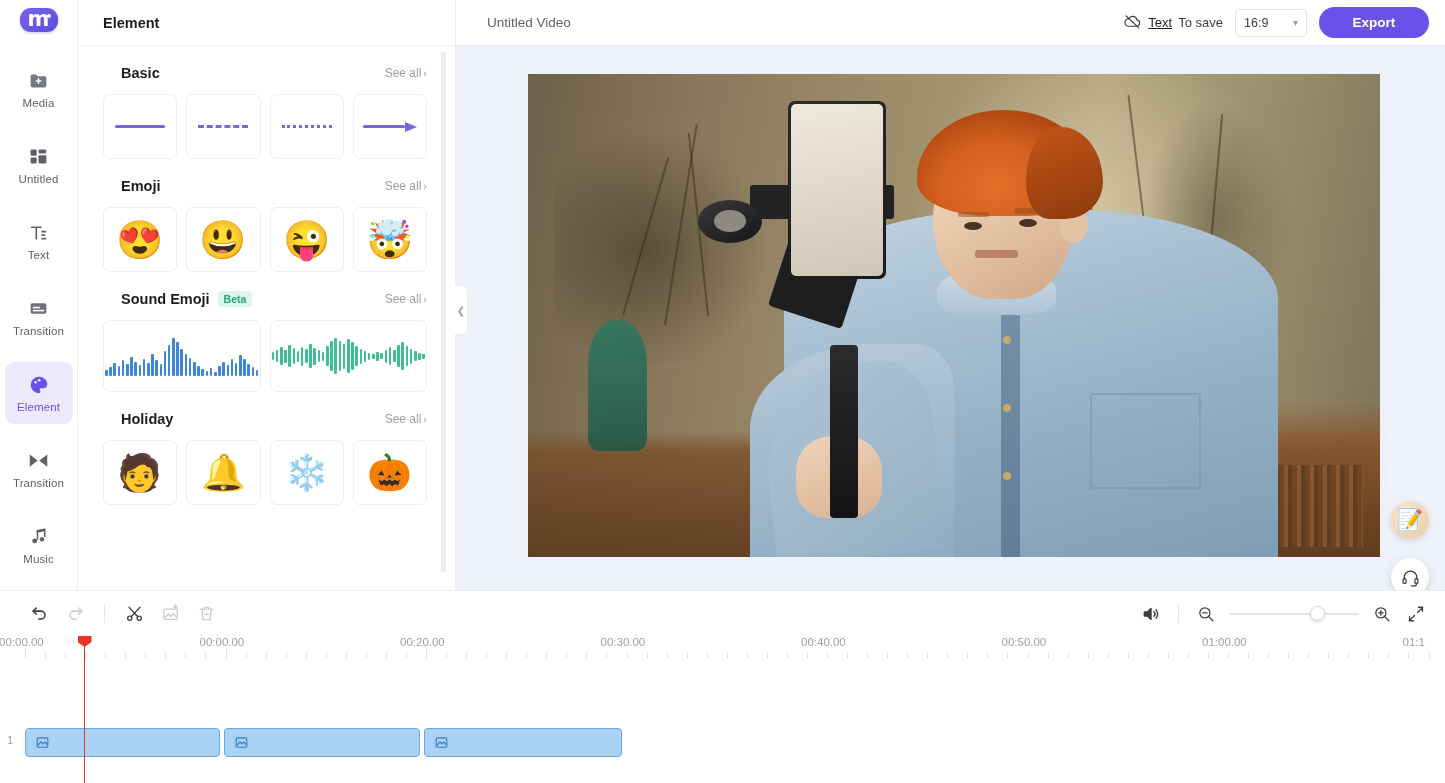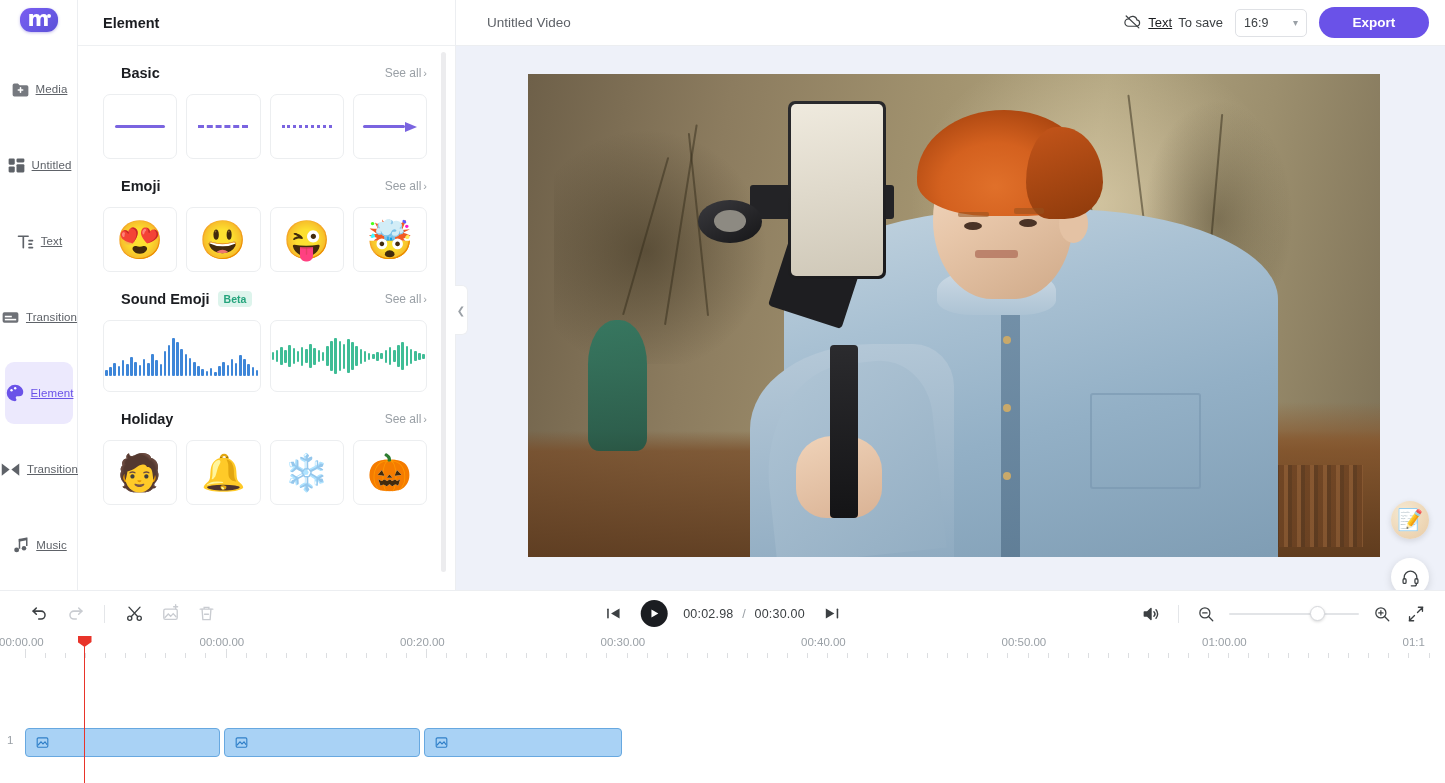--- a/index.html
+++ b/index.html
@@ -28,22 +28,22 @@
     color:#fff; font-size:21px; font-weight:700; line-height:1;
     font-family:"DejaVu Sans", sans-serif; margin-top:-2px;
   }
   .logo .dot {
     position:absolute; right:7px; top:6px; width:4px;height:4px;border-radius:50%;
     background:#ffffff;
   }
   .rail-items { margin-top:26px; width:100%; }
   .rail-item {
     width:68px; height:62px; margin:0 auto 14px auto; border-radius:9px;
-    display:flex; flex-direction:row; align-items:center; justify-content:center;
-    color:#5e6268; cursor:pointer; gap:5px;text-decoration:underline;
+    display:flex; flex-direction:column; align-items:center; justify-content:center;
+    color:#5e6268; cursor:pointer; gap:5px;
   }
   .rail-item.active { background:#ece9fd; color:#6a52e8; }
   .rail-item .lbl { font-size:11.5px; letter-spacing:.1px; }
   .rail-ico { height:22px; display:flex;align-items:center;justify-content:center; }
   .rail-ico svg { display:block; }
 
   
   .panel {
     position:absolute; left:78px; top:0; width:378px; height:590px;
     background:#fff; border-right:1px solid #eceef1; overflow:hidden;
@@ -639,44 +639,20 @@
         </span>
         <span class="tool dim">
           <svg width="19" height="19" viewBox="0 0 24 24" fill="none" stroke="currentColor" stroke-width="1.7" stroke-linecap="round">
             <path d="M4 6.5h16M9 6.5V4.2h6v2.3"></path>
             <path d="M6.4 6.5l1 13.3h9.2l1-13.3"></path>
               <path d="M9.5 13h5"></path>
           </svg>
         </span>
       </div>
 
-      <div class="play-group">
-        <span class="tool">
-          <svg width="17" height="17" viewBox="0 0 24 24" fill="currentColor">
-            <rect x="3.5" y="5" width="2.2" height="14" rx="1"></rect>
-              <path d="M21 5l-12 7 12 7z"></path>
-          </svg>
-        </span>
-        <span class="play-btn">
-          <svg width="11" height="11" viewBox="0 0 24 24" fill="#ffffff">
-              <path d="M6 3.5l15 8.5-15 8.5z"></path>
-            </svg>
-        </span>
-        <span class="time-txt">
-          <span>00:02.98</span>
-          <span class="sep">/</span>
-          <span>00:30.00</span>
-        </span>
-        <span class="tool">
-          <svg width="17" height="17" viewBox="0 0 24 24" fill="currentColor">
-            <path d="M3 5l12 7-12 7z"></path>
-              <rect x="18.3" y="5" width="2.2" height="14" rx="1"></rect>
-          </svg>
-        </span>
-      </div>
 
       <div class="right-group">
         <span class="tool">
           <svg width="20" height="20" viewBox="0 0 24 24" fill="none" stroke="currentColor" stroke-width="1.7" stroke-linecap="round" stroke-linejoin="round">
             <path d="M4 9.5h3.5L12 5.5v13L7.5 14.5H4z" fill="currentColor"></path>
             <path d="M15.5 9.2a4 4 0 0 1 0 5.6M18 7a7.4 7.4 0 0 1 0 10"></path>
           </svg>
         </span>
         <span class="vdiv"></span>
         <span class="tool">

